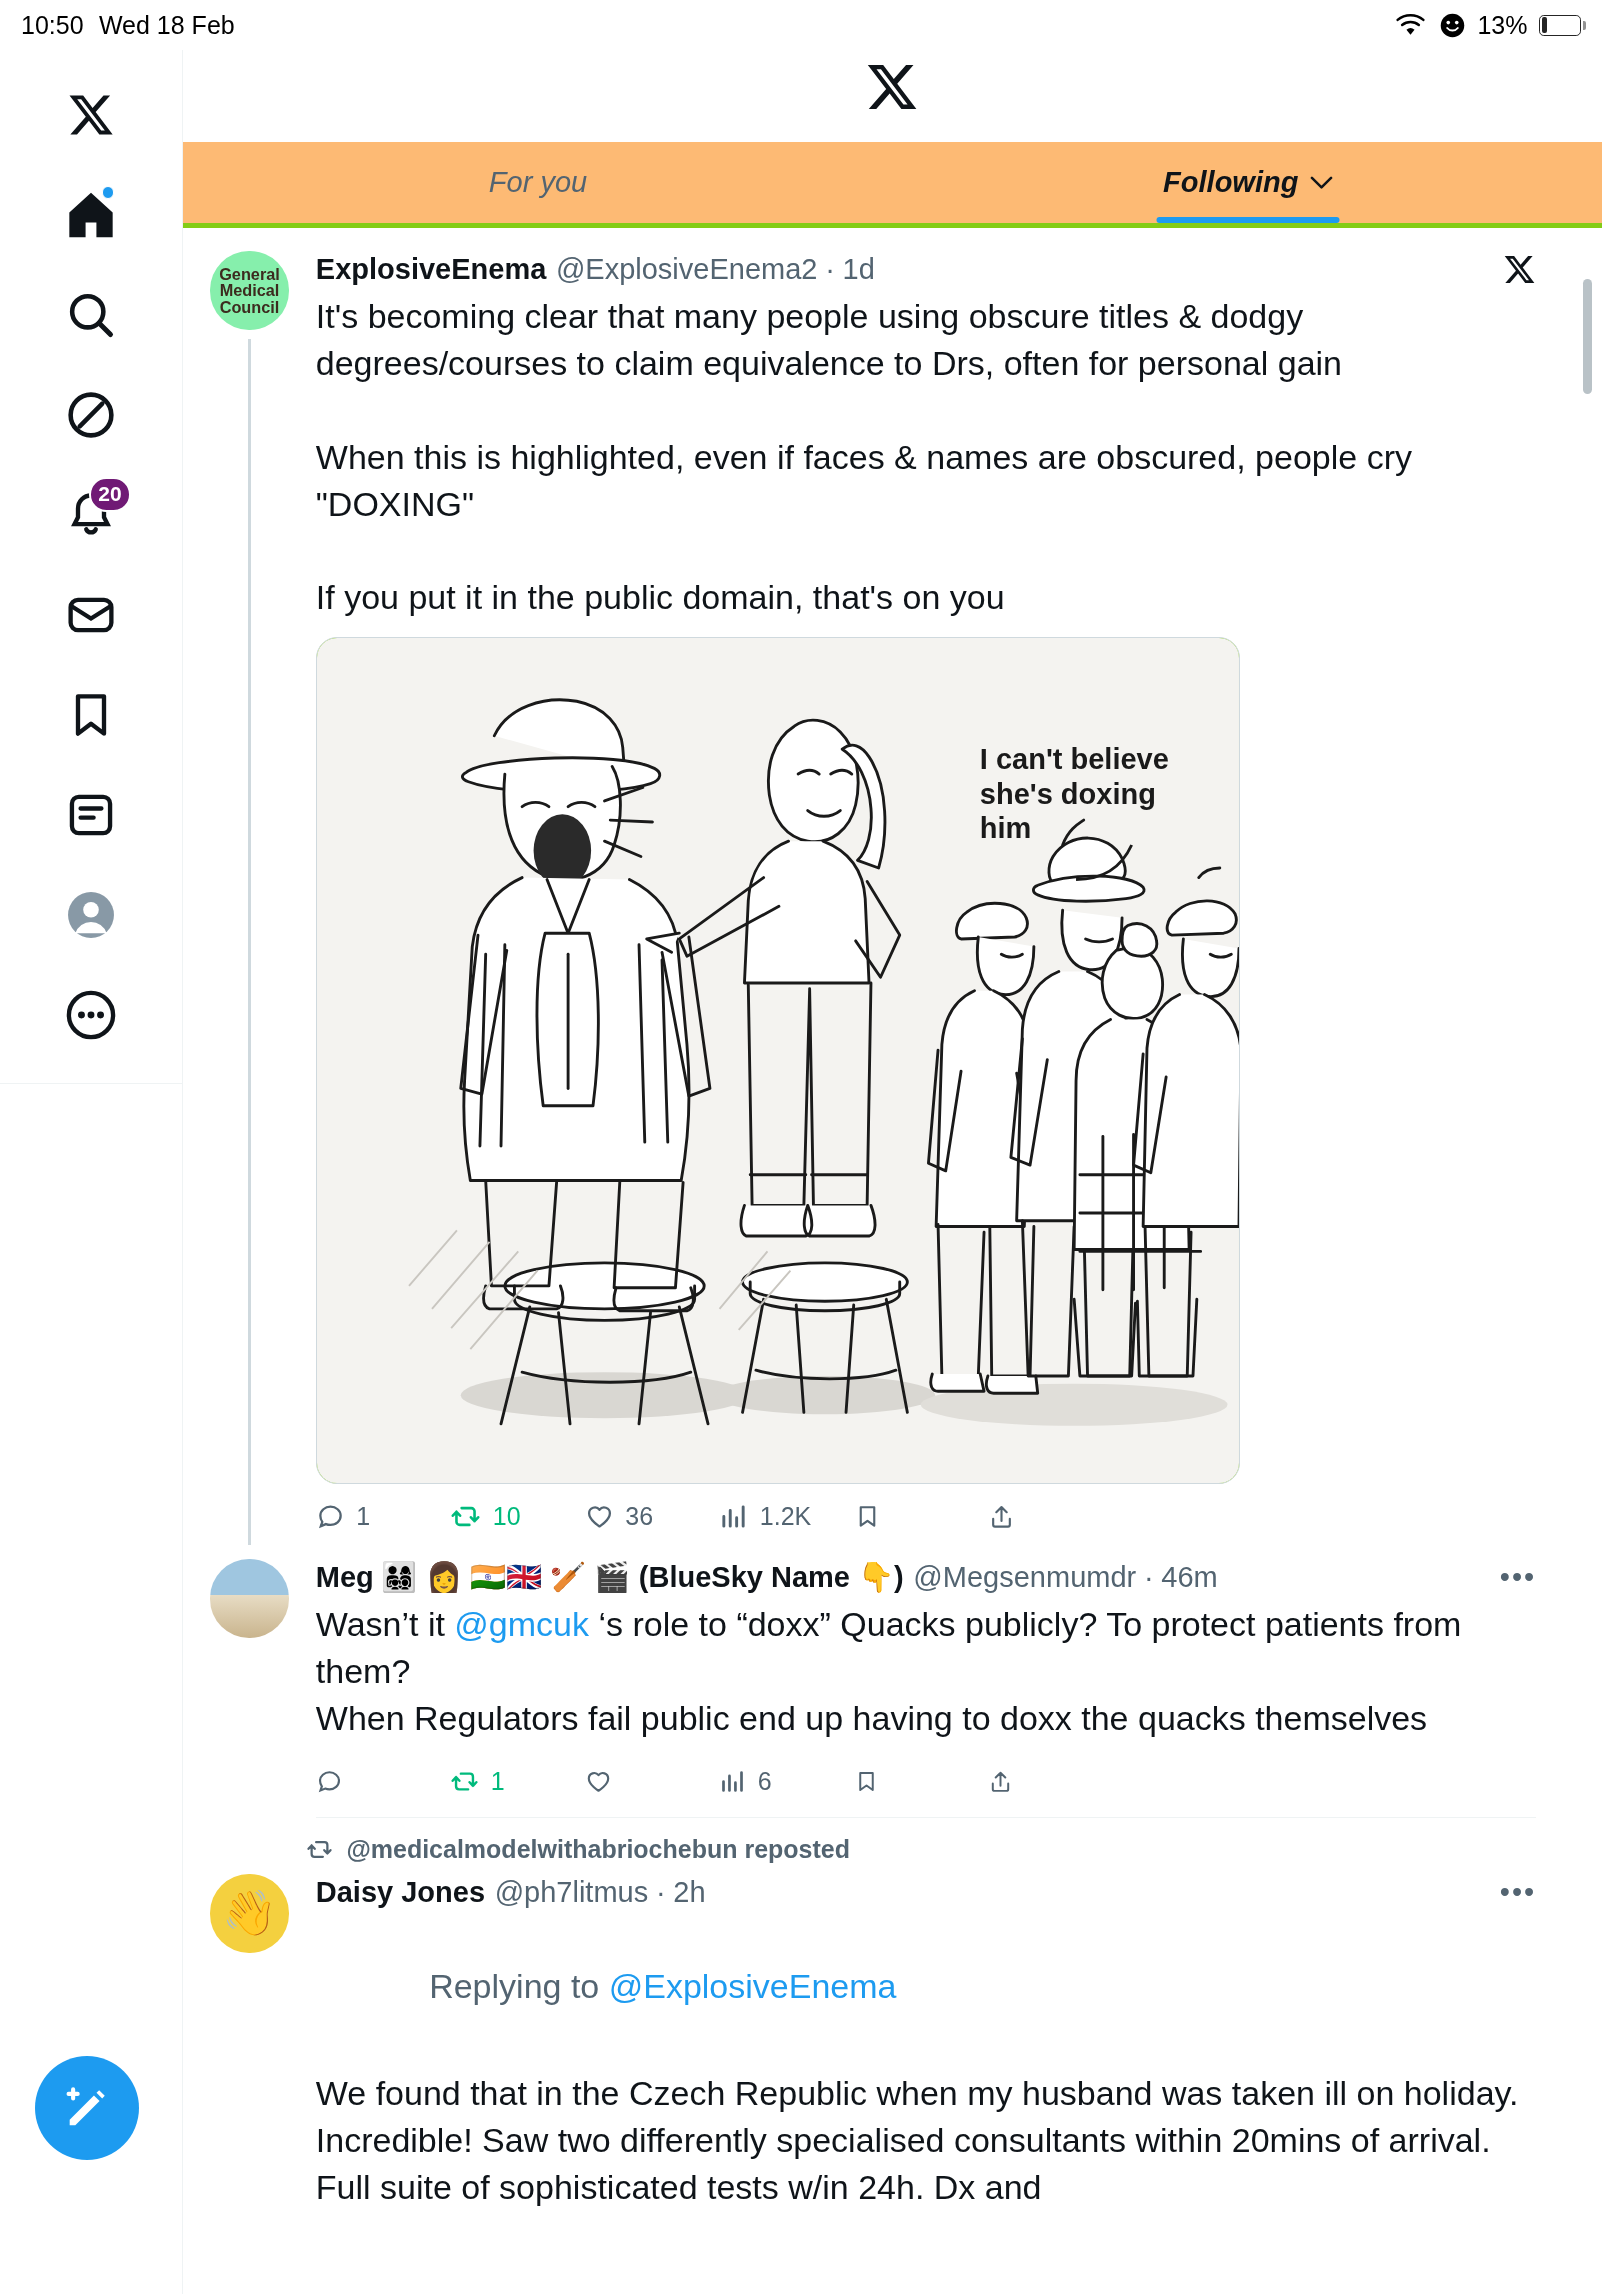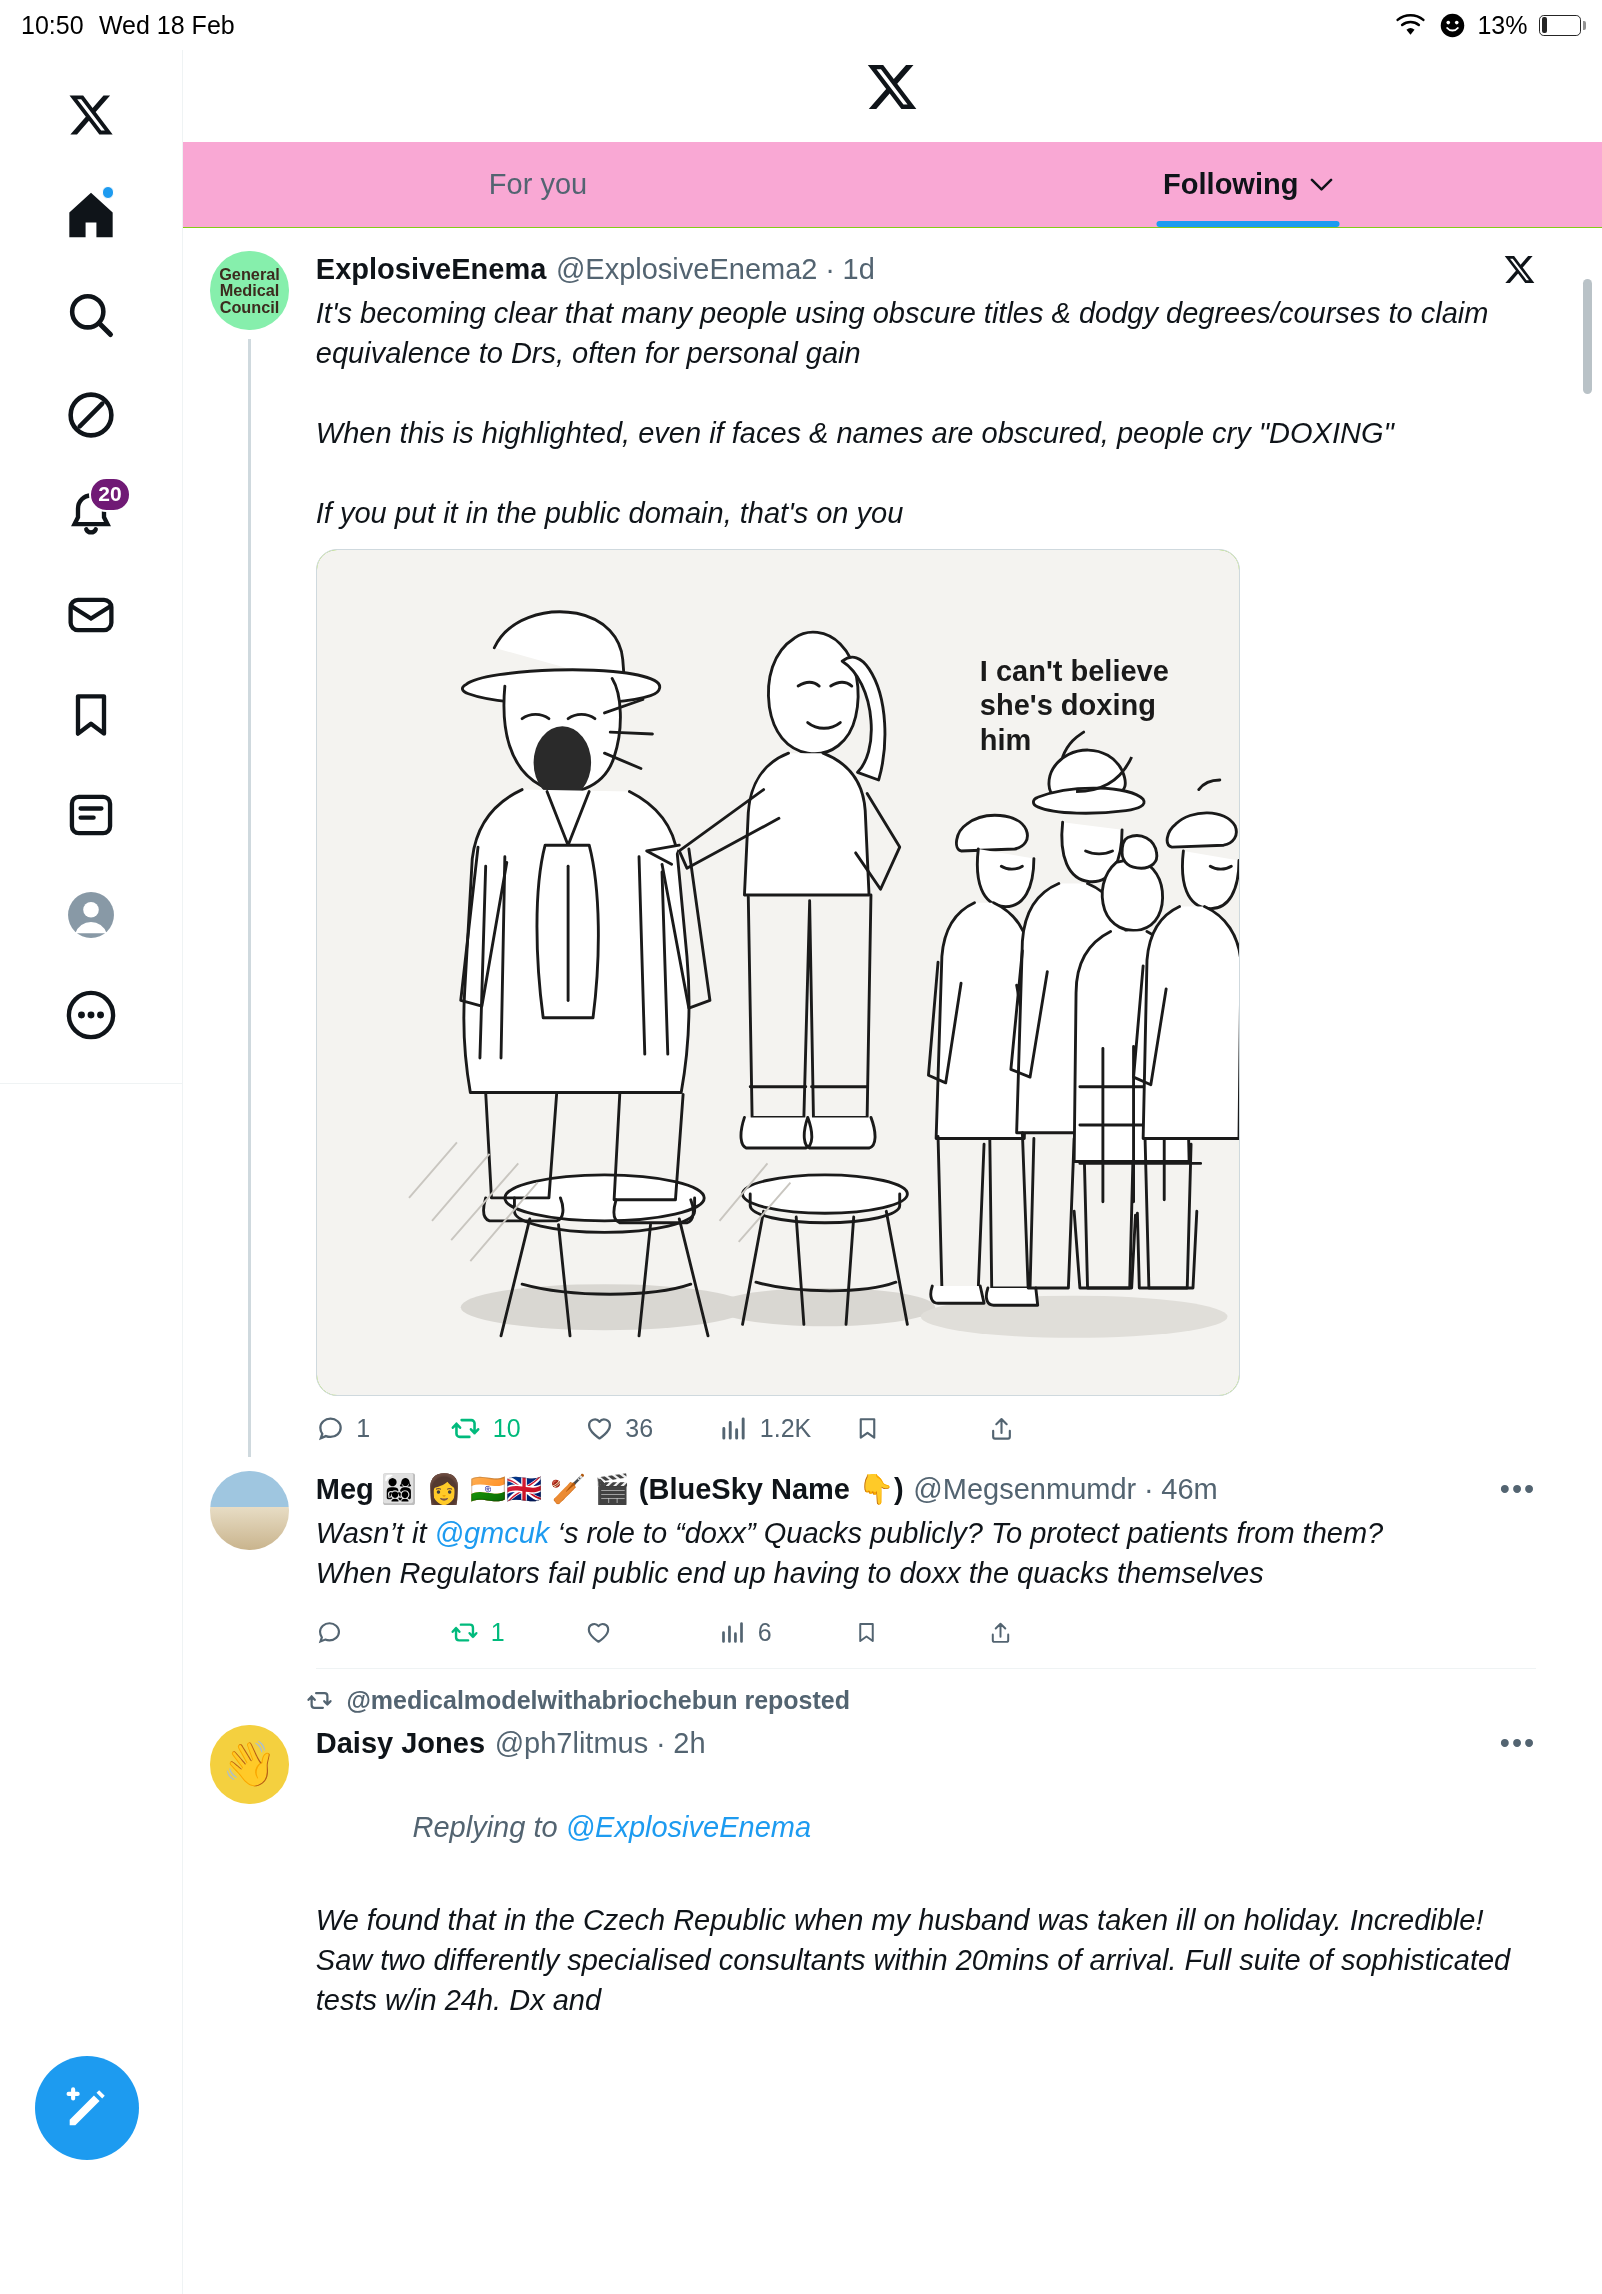--- a/index.html
+++ b/index.html
@@ -49,21 +49,21 @@
     display:flex; align-items:center; justify-content:center; padding:0 7.7px; border:2.9px solid #fff;
   }
   .compose-fab {
     position:absolute; left:35px; bottom:134px;
     width:104px; height:104px; border-radius:52px; background:#1d9bf0;
     display:flex; align-items:center; justify-content:center; color:#fff;
   }
   .logo-top { position:absolute; top:60px; left:865px; }
   .tabs {
     position:absolute; top:142px; left:183px; width:1420px; height:86px;
-    display:flex; border-bottom:1px solid #84cc16; background:#f9a8d4;
+    display:flex; border-bottom:5px solid #84cc16; background:#fdba74;font-style:italic;
   }
   .tab {
     flex:1; display:flex; align-items:center; justify-content:center;
     font-size:29px; color:#536471; font-weight:500; position:relative;
   }
   .tab.active { color:#0f1419; font-weight:700; }
   .tab.active .underline {
     position:absolute; bottom:0; left:50%; transform:translateX(-50%);
     width:183px; height:5.8px; border-radius:2.9px; background:#1d9bf0;
   }
@@ -85,21 +85,21 @@
   .thread-line {
     position:absolute; left:38px; top:88px; bottom:-13.4px; width:2.9px; background:#cfd9de;
   }
   .body-col { flex:1; padding-left:5.8px; }
   .namerow { display:flex; align-items:center; flex-wrap:wrap; font-size:29px; line-height:1.25; }
   .dispname { font-weight:700; color:#0f1419; }
   .handle { color:#536471; margin-left:9.6px; }
   .dot-sep { color:#536471; margin:0 7.7px; }
   .time { color:#536471; }
   .more-dots { margin-left:auto; color:#536471; font-size:29px; letter-spacing:1.9px; }
-  .tw-text { font-size:29px; line-height:1.38; color:#0f1419; margin-top:5.8px; white-space:pre-wrap;font-style:italic; }
+  .tw-text { font-size:34px; line-height:1.38; color:#0f1419; margin-top:5.8px; white-space:pre-wrap; }
   .mention { color:#1d9bf0; }
   .media {
     margin-top:15.4px; width:924px; height:847px; border:1px solid #cfd9de;
     border-radius:21px; overflow:hidden; background:#84cc16; position:relative;
   }
   .cartoon { position:absolute; inset:0; }
   .bubble-text {
     position:absolute; left:663px; top:104px; width:221px;
     font-size:29px; line-height:1.2; color:#1a1a1a; font-weight:600;
   }

